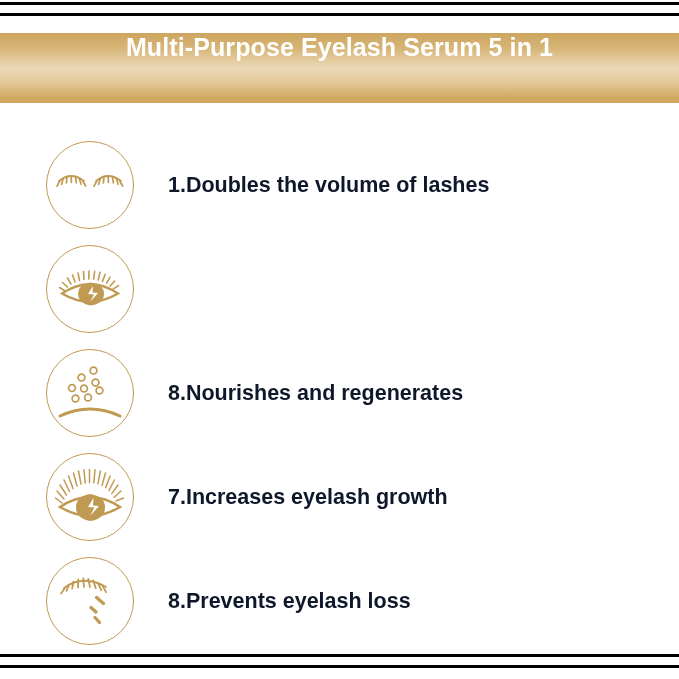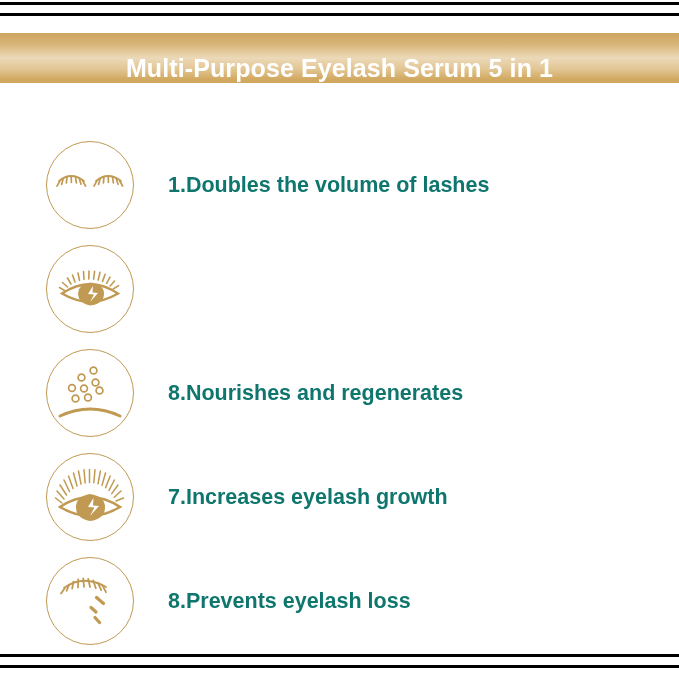--- a/index.html
+++ b/index.html
@@ -31,30 +31,30 @@
   .rule.top-2  { top: 13px; }
   .rule.bot-1  { top: 654px; }
   .rule.bot-2  { top: 665px; }
 
   
   .banner {
     position: absolute;
     left: 0;
     top: 33px;
     width: 679px;
-    height: 50px;
+    height: 70px;
     background: linear-gradient(to bottom,
         #cda55f 0%,
         #d7b577 22%,
         #ecd9b8 50%,
         #e2c694 72%,
         #d2a961 92%,
         #cfa75e 100%);
     display: flex;
-    align-items: flex-end;
+    align-items: flex-start;
     justify-content: center;
   }
   .banner-title {
     color: #ffffff;
     font-size: 25px;
     font-weight: bold;
     letter-spacing: 0.1px;
     font-family: "Liberation Sans", sans-serif;
     white-space: nowrap;
   }
@@ -85,21 +85,21 @@
     align-items: center;
     justify-content: center;
   }
   .icon-badge svg {
     display: block;
   }
   .feature-label {
     margin-left: 34px;
     font-size: 21.5px;
     font-weight: bold;
-    color: #0f766e;
+    color: #0f172a;
     font-family: "Liberation Sans", sans-serif;
     white-space: nowrap;
   }
 </style>
 </head>
 <body>
 
 <div id="page">
 
   <div class="rule top-1"></div>

